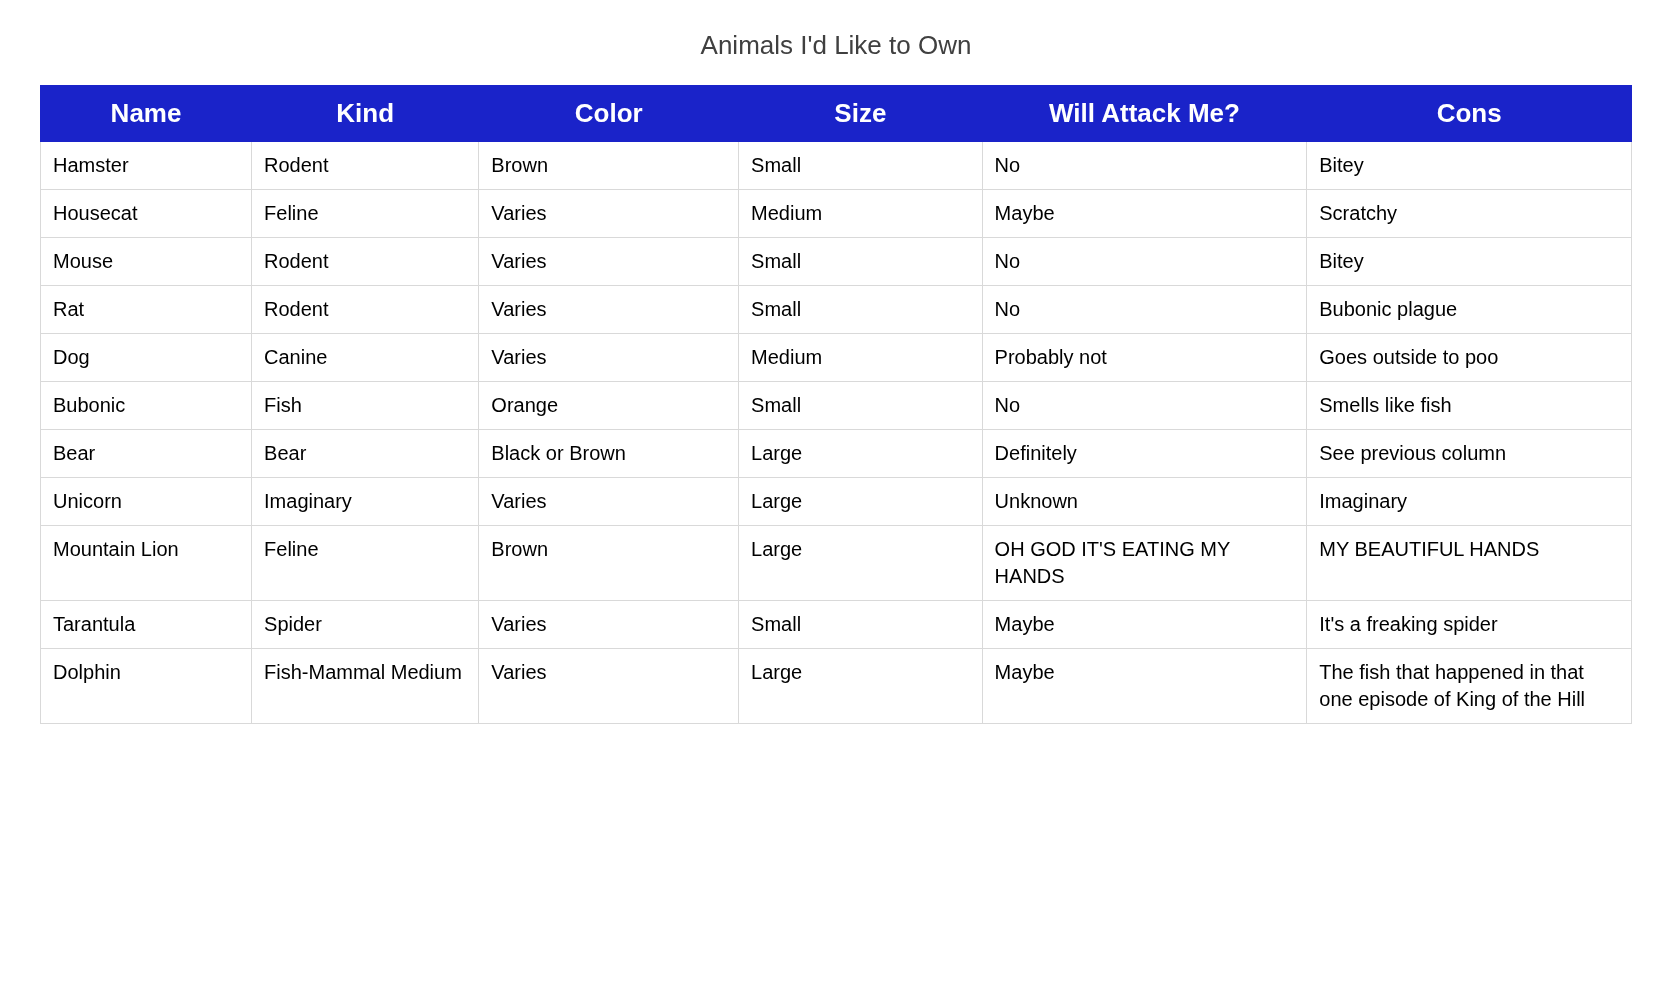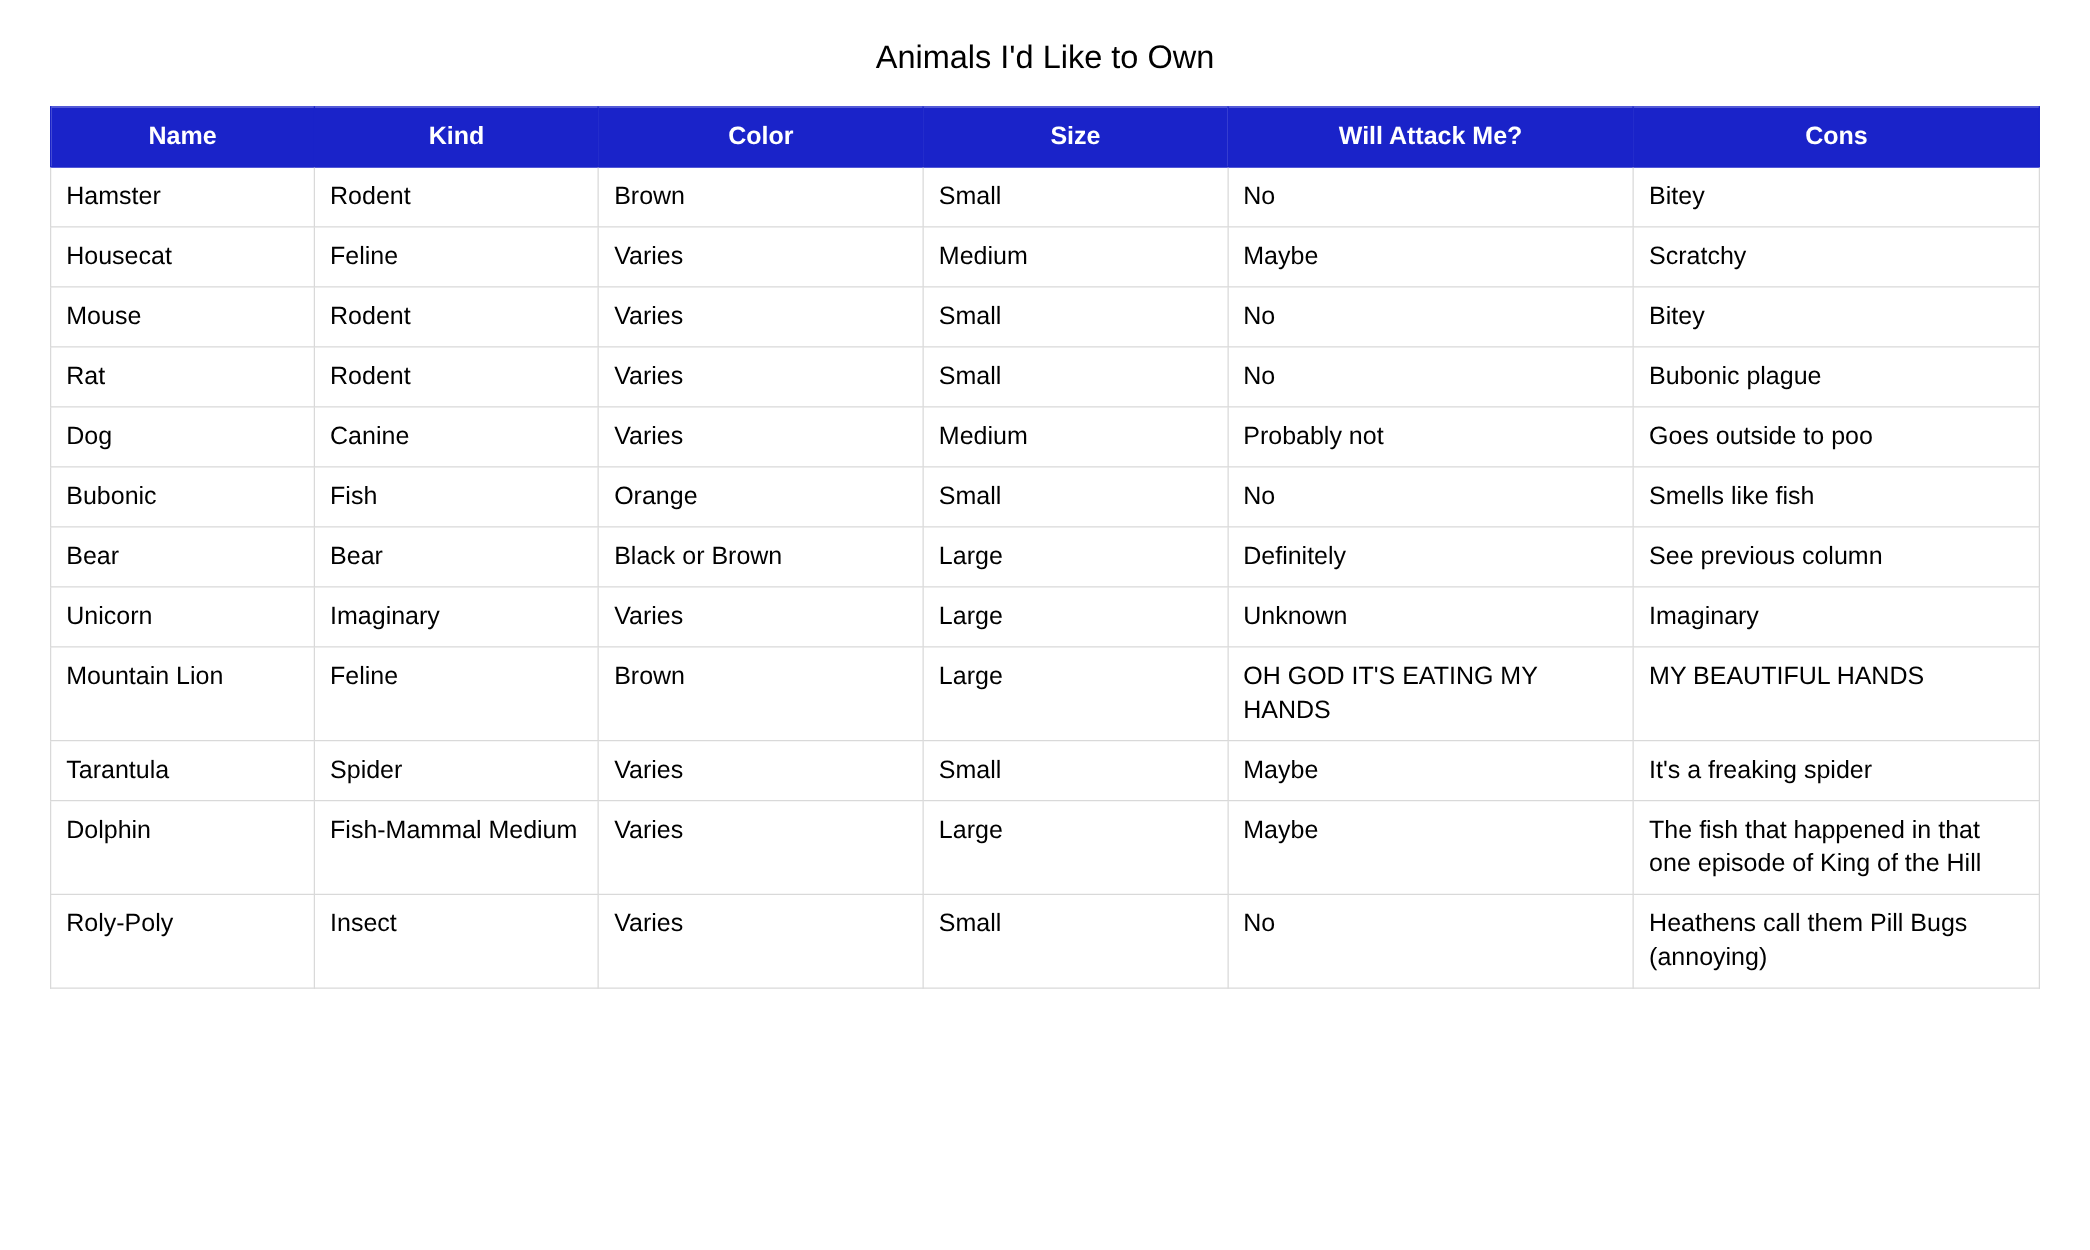--- a/index.html
+++ b/index.html
@@ -11,32 +11,32 @@
       font-family: -apple-system, BlinkMacSystemFont, "Helvetica Neue", Helvetica, Arial, sans-serif;
       background: #ffffff;
       padding: 30px 40px;
       color: #000;
     }
     .title {
       text-align: center;
       font-size: 26px;
       font-weight: 400;
       margin-bottom: 24px;
-      color: #000000;
+      color: #404040;
     }
     table {
       width: 100%;
       border-collapse: collapse;
       table-layout: fixed;
     }
     thead th {
       background-color: #1a23c9;
       color: #ffffff;
       font-weight: 700;
-      font-size: 20px;
+      font-size: 26px;
       padding: 12px 10px;
       text-align: center;
       border: 1px solid #1a23c9;
     }
     tbody td {
       border: 1px solid #d9d9d9;
       padding: 10px 12px;
       font-size: 20px;
       text-align: left;
       vertical-align: top;
@@ -157,22 +157,14 @@
         <td>It's a freaking spider</td>
       </tr>
       <tr>
         <td>Dolphin</td>
         <td>Fish-Mammal Medium</td>
         <td>Varies</td>
         <td>Large</td>
         <td>Maybe</td>
         <td><span>The fish that happened in that one episode of </span><span class="italic">King of the Hill</span></td>
       </tr>
-      <tr>
-        <td>Roly-Poly</td>
-        <td>Insect</td>
-        <td>Varies</td>
-        <td>Small</td>
-        <td>No</td>
-        <td>Heathens call them Pill Bugs (annoying)</td>
-      </tr>
     </tbody>
 </table>
 
 </body></html>

